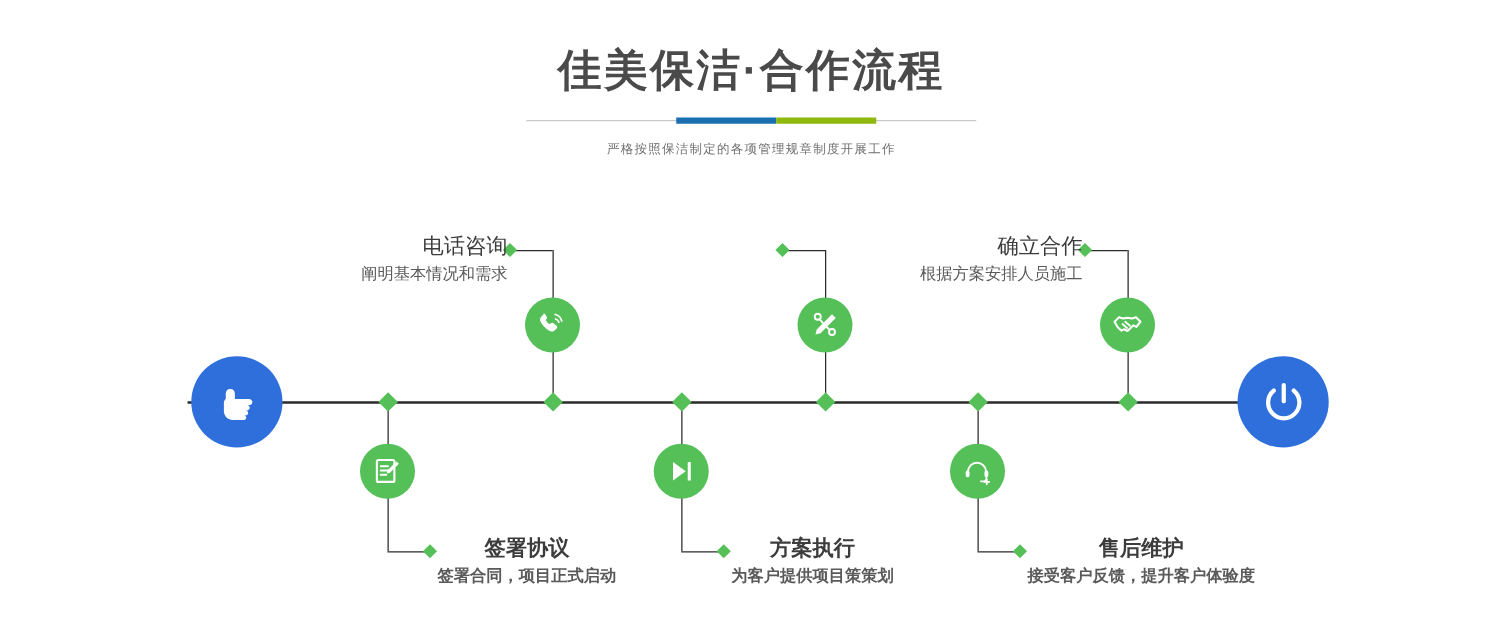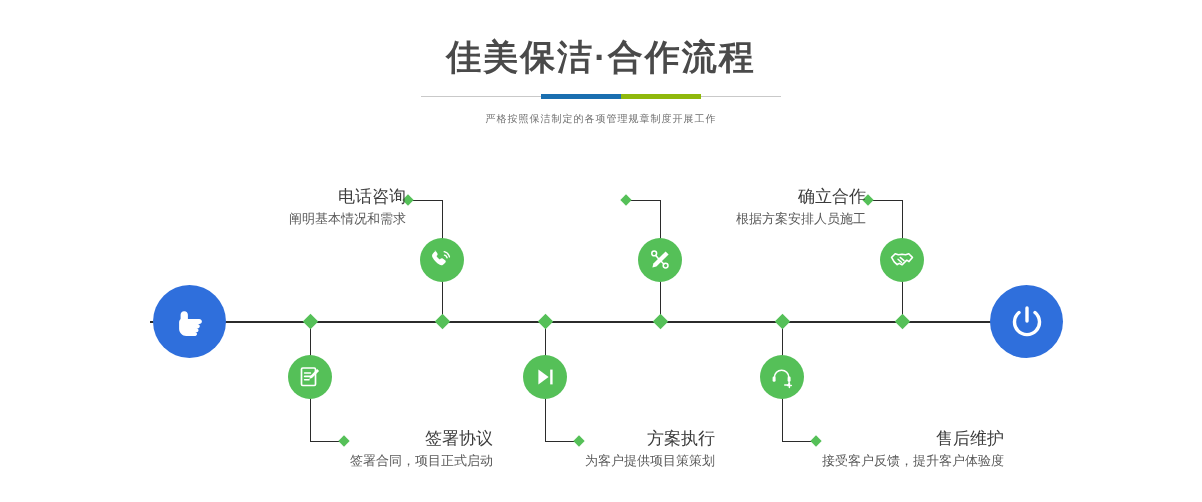--- a/index.html
+++ b/index.html
@@ -158,21 +158,21 @@
     line-height: 1.25;
   }
   .label .desc {
     font-size: 13px;
     color: #5a5a5a;
     white-space: nowrap;
     line-height: 1.45;
     margin-top: 3px;
   }
   .label.above { text-align: right; }
-  .label.below { text-align: right; }
+  .label.below { text-align: center; font-weight: bold; }
 </style>
 </head>
 <body>
 
 <div id="page">
 
   <div class="header">
     <h1 class="page-title">佳美保洁·合作流程</h1>
     <div class="divider">
       <div class="divider-line"></div>

